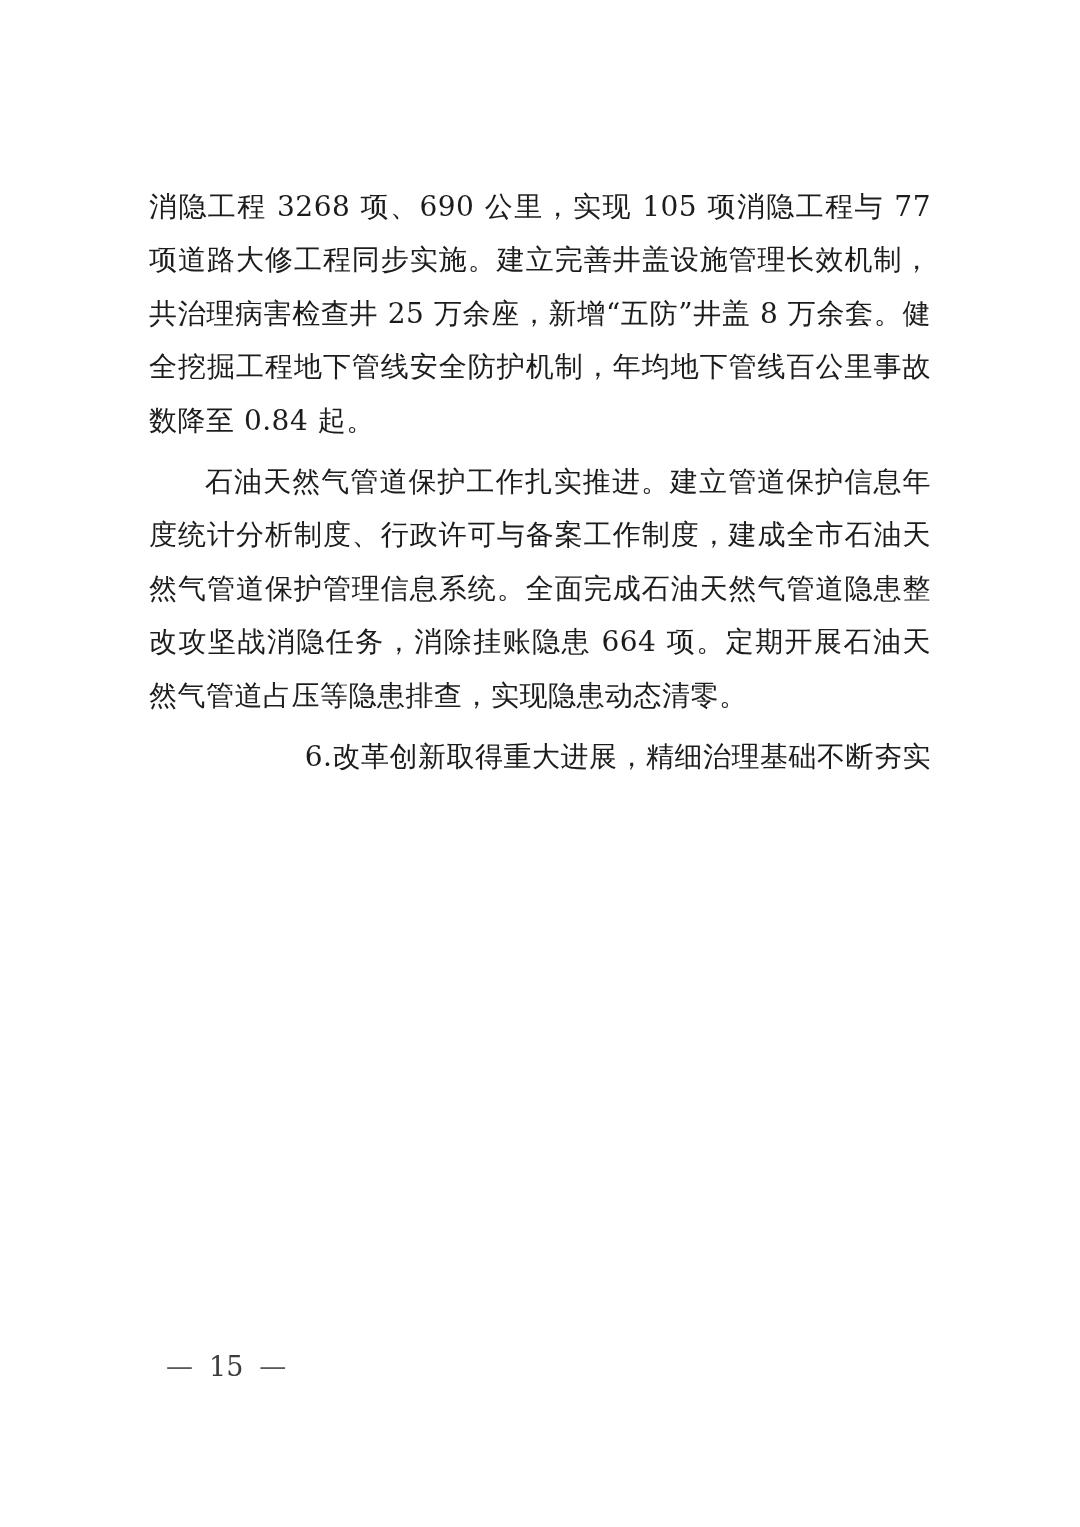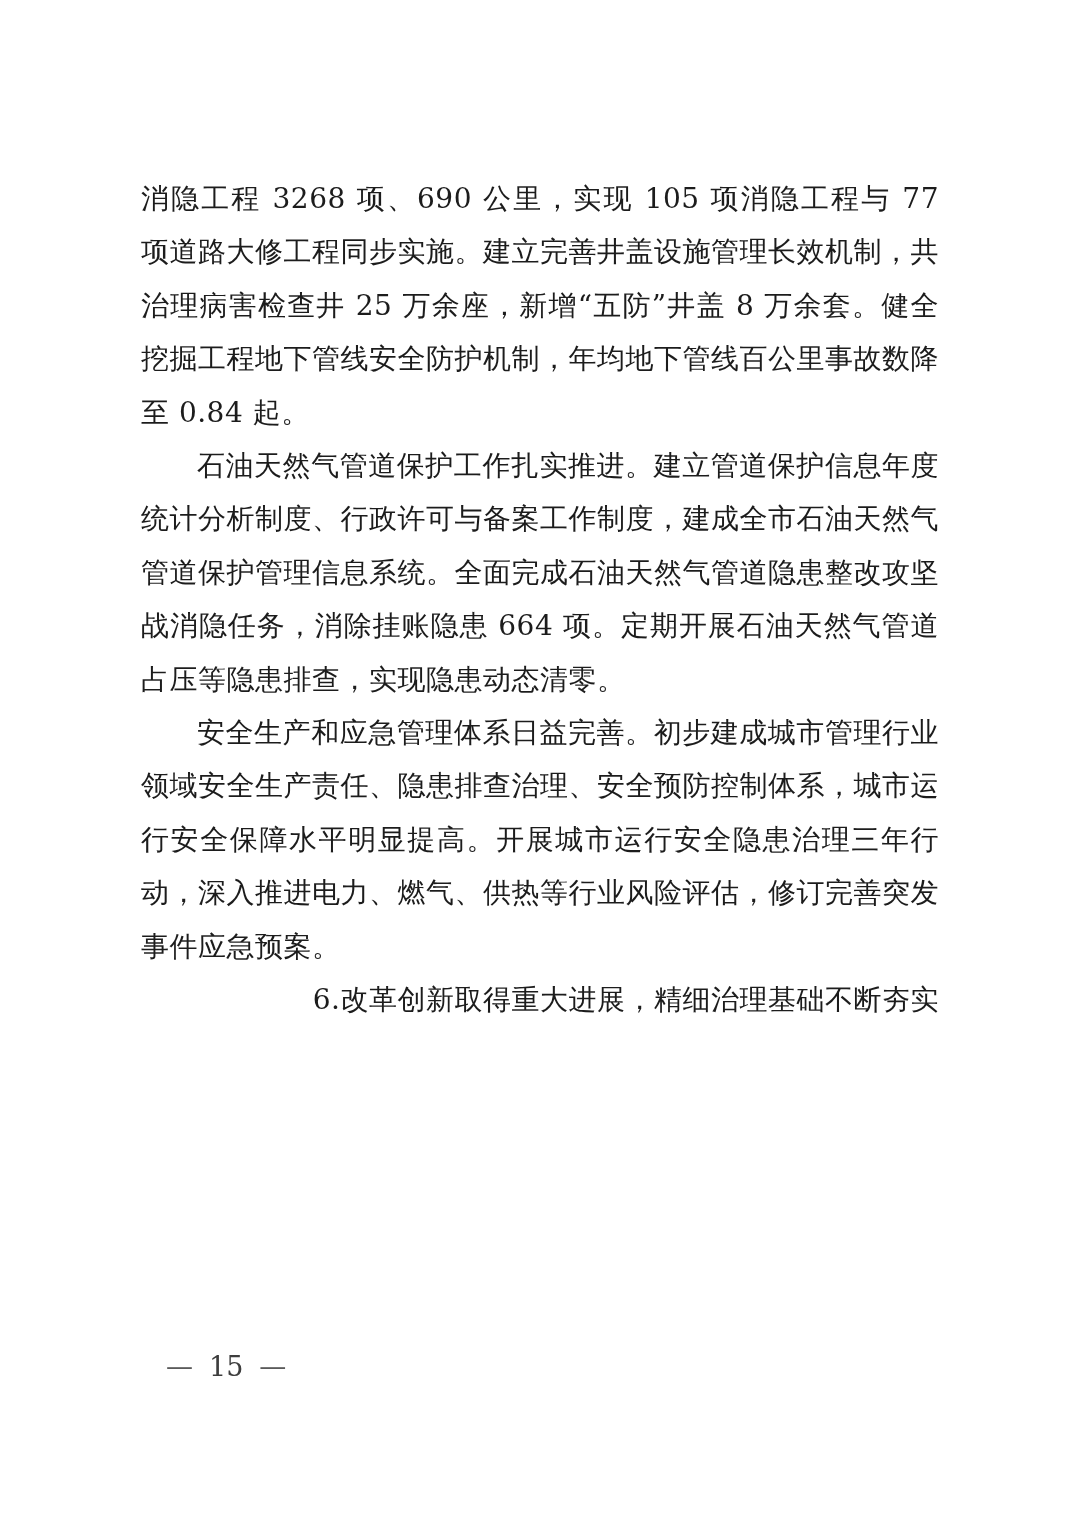--- a/index.html
+++ b/index.html
@@ -15,21 +15,21 @@
     overflow: hidden;
     font-family: "DejaVu Serif", serif;
   }
   .content {
     position: absolute;
     left: 141px;
     top: 172px;
     width: 798px;
   }
   .para {
-    margin: 0;
+    margin: 8px;
     padding: 0;
     font-size: 28px;
     line-height: 53.4px;
     color: #1c1c1c;
     text-align: justify;
     text-justify: inter-character;
     letter-spacing: 0.5px;
     word-break: break-all;
   }
   .para.indent {
@@ -54,21 +54,20 @@
   }
 </style>
 </head>
 <body>
 
 <div class="page">
 
   <div class="content">
     <p class="para">消隐工程 3268 项、690 公里，实现 105 项消隐工程与 77 项道路大修工程同步实施。建立完善井盖设施管理长效机制，共治理病害检查井 25 万余座，新增“五防”井盖 8 万余套。健全挖掘工程地下管线安全防护机制，年均地下管线百公里事故数降至 0.84 起。</p>
     <p class="para indent">石油天然气管道保护工作扎实推进。建立管道保护信息年度统计分析制度、行政许可与备案工作制度，建成全市石油天然气管道保护管理信息系统。全面完成石油天然气管道隐患整改攻坚战消隐任务，消除挂账隐患 664 项。定期开展石油天然气管道占压等隐患排查，实现隐患动态清零。</p>
-    <p class="para indent">安全生产和应急管理体系日益完善。初步建成城市管理行业领域安全生产责任、隐患排查治理、安全预防控制体系，城市运行安全保障水平明显提高。开展城市运行安全隐患治理三年行动，深入推进电力、燃气、供热等行业风险评估，修订完善突发事件应急预案。</p>
     <p class="para indent heading">6.改革创新取得重大进展，精细治理基础不断夯实</p>
   </div>
 
   <div class="footer">
     <span class="dash">—</span>
     <span class="num">15</span>
     <span class="dash">—</span>
   </div>
 
 </div>

